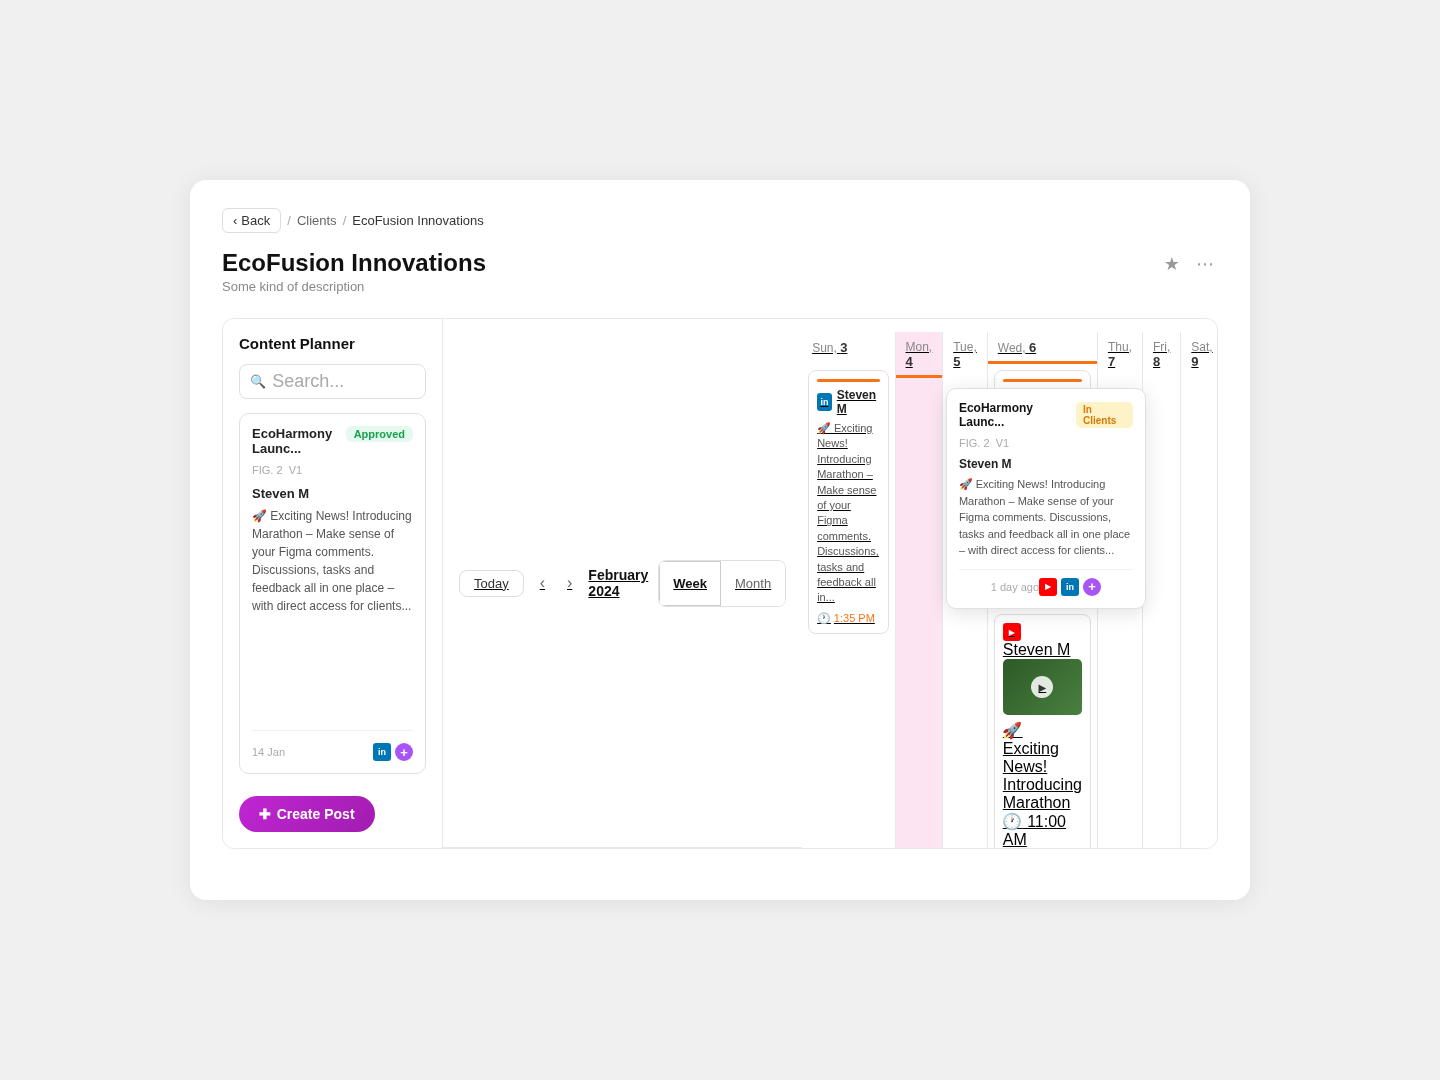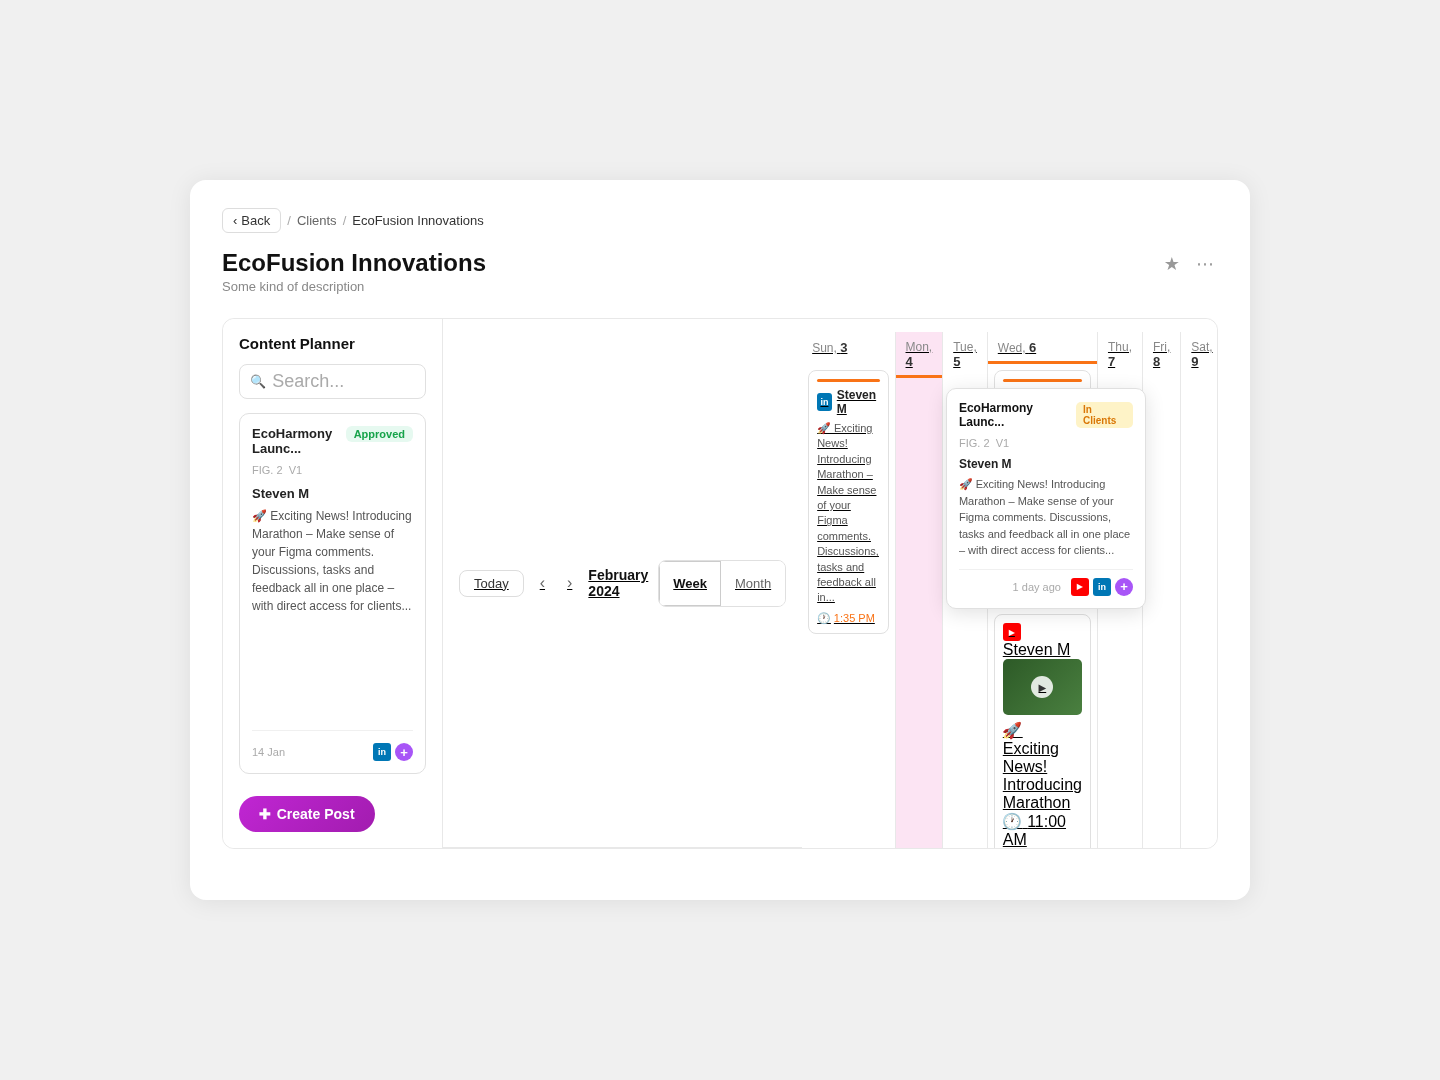--- a/index.html
+++ b/index.html
@@ -400,26 +400,25 @@
       font-size: 10px;
       font-weight: 600;
       border-radius: 5px;
       padding: 2px 7px;
     }
     .popup-meta { font-size: 11px; color: #aaa; margin-bottom: 8px; }
     .popup-author { font-size: 12px; font-weight: 600; color: #222; margin-bottom: 5px; }
     .popup-text { font-size: 11px; color: #555; line-height: 1.5; }
     .popup-footer {
       display: flex;
-      justify-content: flex-end;
+      justify-content: center;
       align-items: center;
       margin-top: 10px;
       padding-top: 8px;
       border-top: 1px solid #f0f0f0;
-      gap: 10px;
     }
     .popup-time-ago { font-size: 11px; color: #aaa; }
     .popup-icons { display: flex; gap: 4px; }
   </style>
 </head>
 <body>
 
 <div class="app-container">
 
   <div class="breadcrumb">

